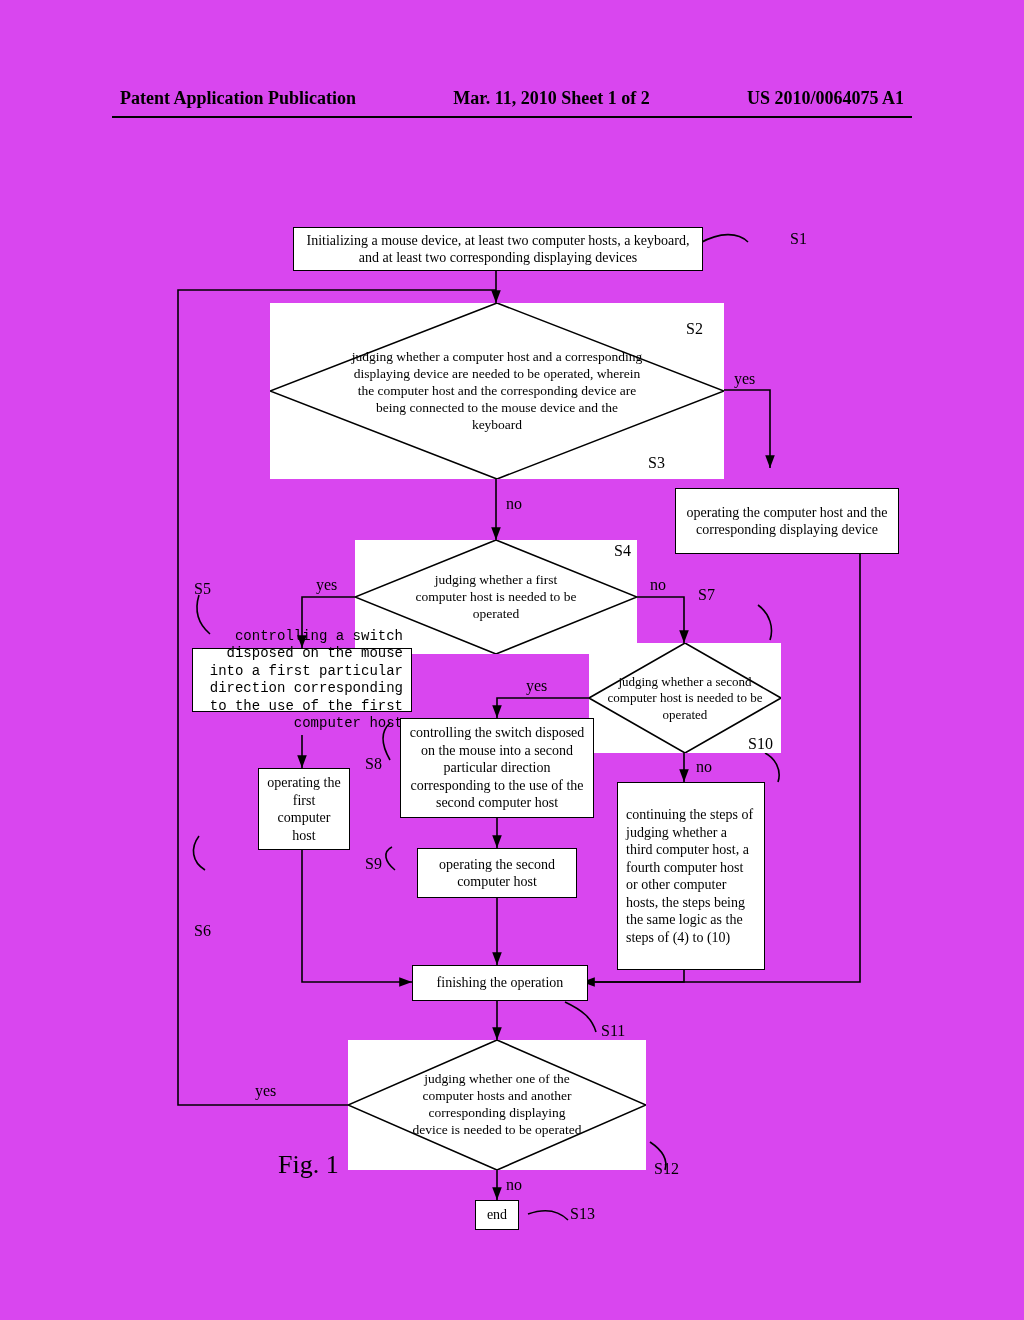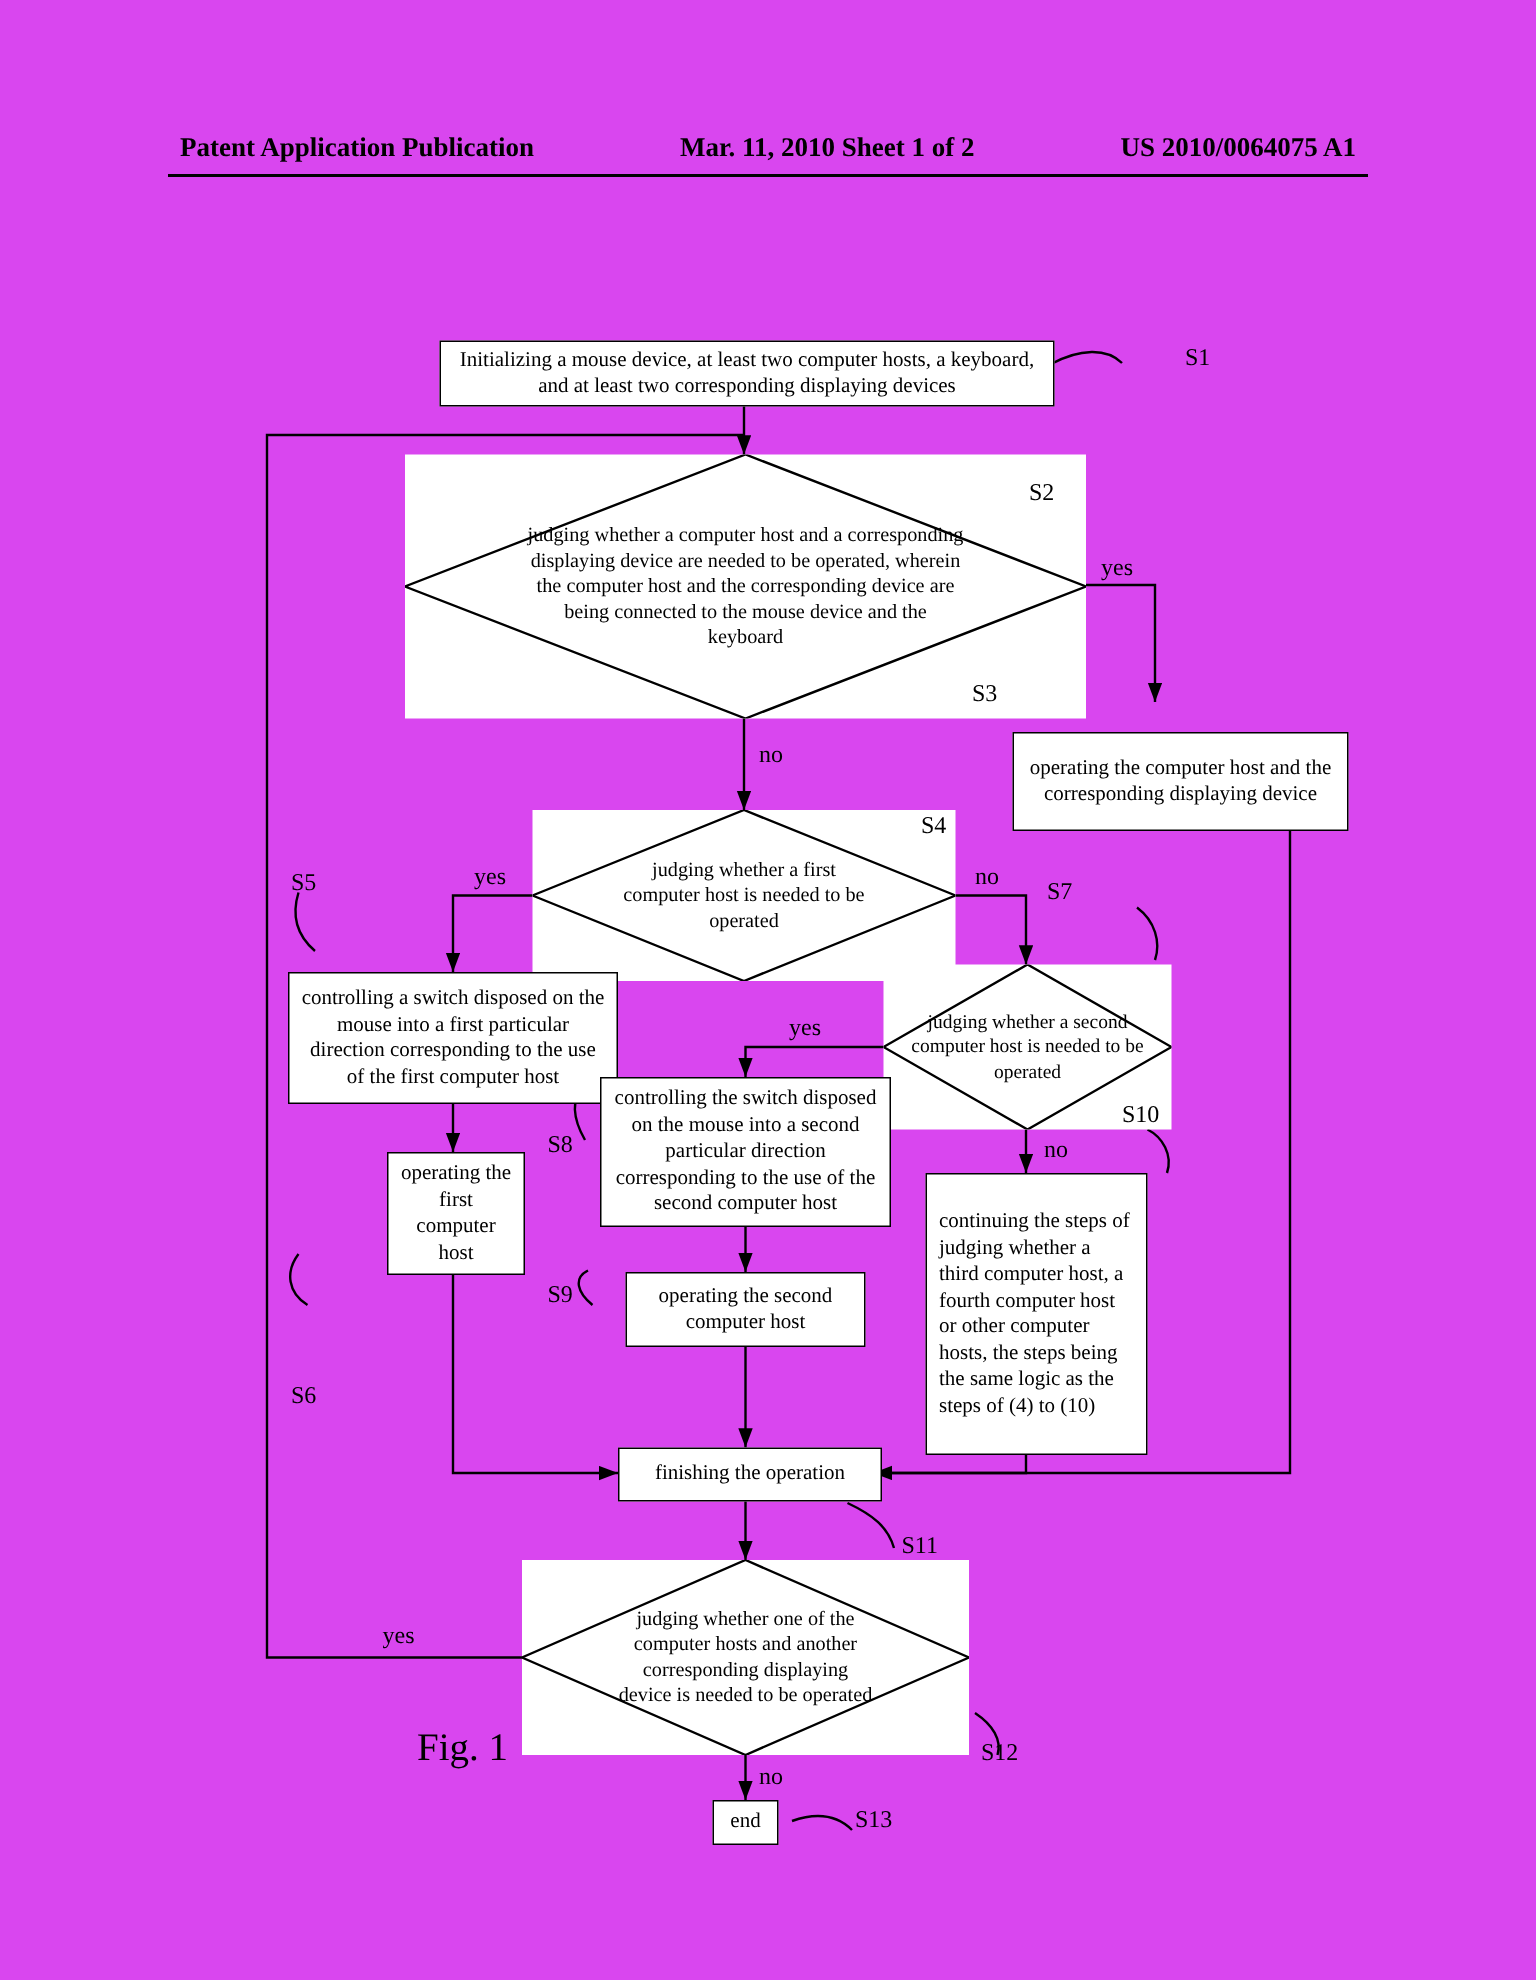--- a/index.html
+++ b/index.html
@@ -170,21 +170,21 @@
   <div class="diamond" style="left:355px; top:540px; width:282px; height:114px;">
     <svg class="shape">
         <polygon points="141,0 282,57 141,114 0,57" fill="#fff" stroke="#000" stroke-width="1.6"></polygon>
       </svg>
     <div class="t" style="width:58%;">judging whether a first computer host is needed to be operated</div>
   </div>
   <div class="lbl" style="left:614px; top:542px;">S4</div>
   <div class="lbl" style="left:316px; top:576px;">yes</div>
   <div class="lbl" style="left:650px; top:576px;">no</div>
 
-  <div class="box" style="left:192px; top:648px; width:220px; height:88px; text-align:center;">
+  <div class="box" style="left:192px; top:648px; width:220px; height:64px; text-align:right;font-family:Liberation Mono, monospace;">
     <span>controlling a switch disposed on the mouse into a first particular direction corresponding to the use of the first computer host</span>
   </div>
   <div class="lbl" style="left:194px; top:580px;">S5</div>
 
   <div class="box" style="left:258px; top:768px; width:92px; height:82px;">
     <span>operating the first computer host</span>
   </div>
   <div class="lbl" style="left:194px; top:922px;">S6</div>
 
   <div class="diamond" style="left:589px; top:643px; width:192px; height:110px;">

